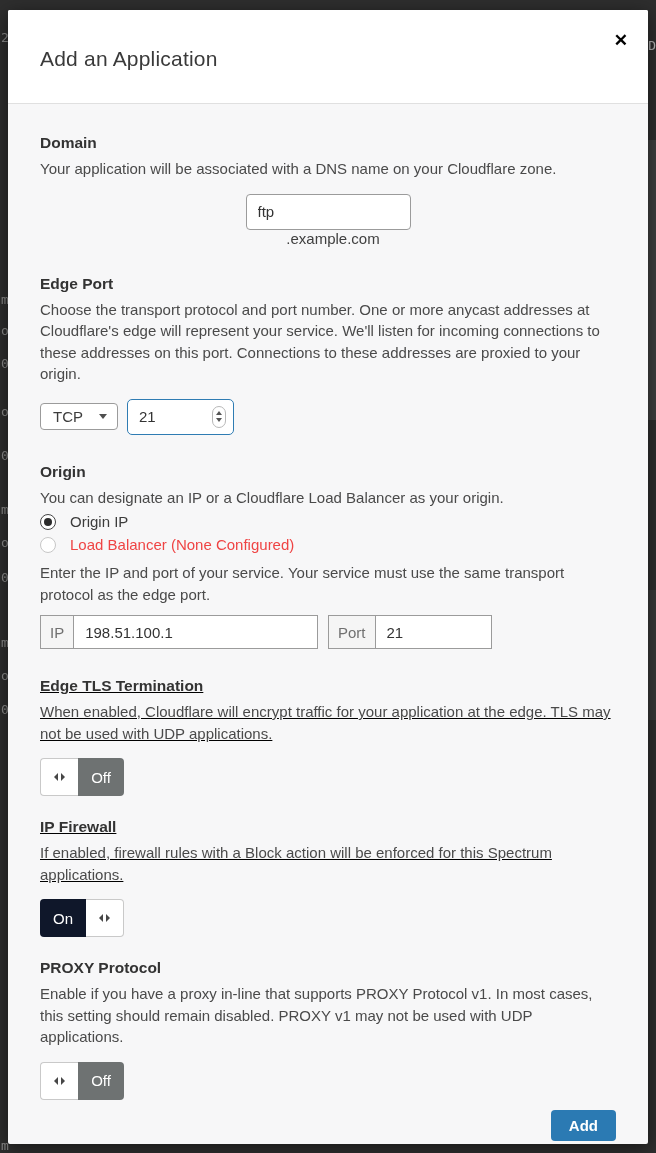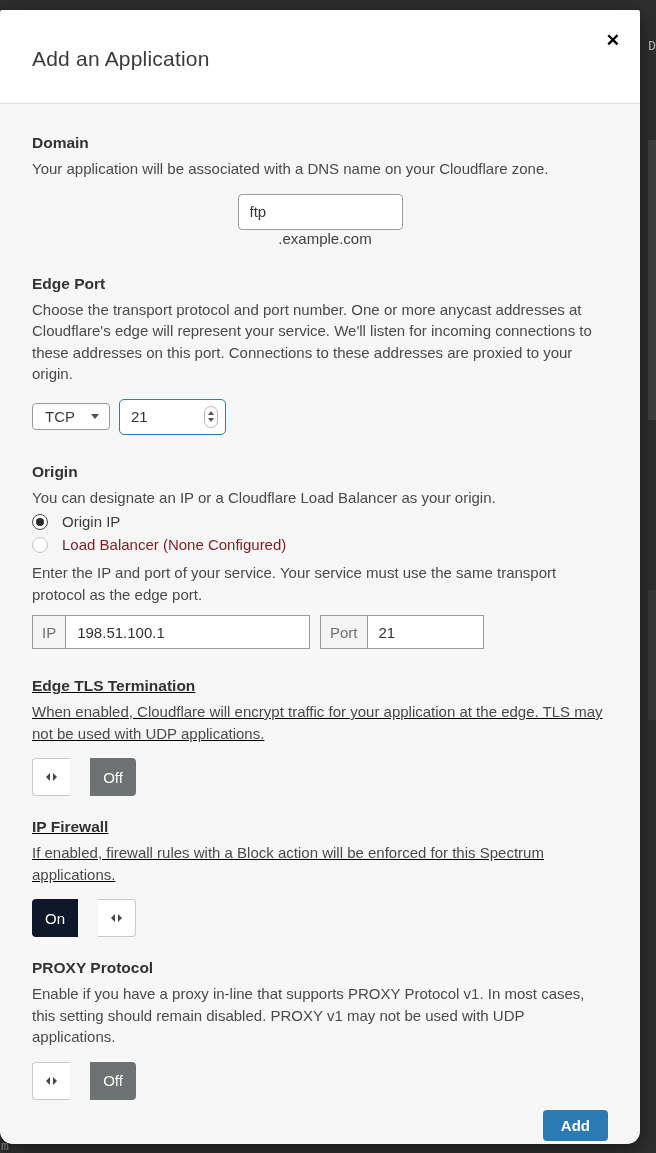--- a/index.html
+++ b/index.html
@@ -19,24 +19,24 @@
     opacity: .85;
   }
   .overlay-frag.right { left: auto; right: 0px; color: #cfcfcf; }
   .bg-band { position: absolute; right: 0; width: 8px; background: #3f3f3f; }
   .bg-band.b1 { top: 140px; height: 280px; }
   .bg-band.b2 { top: 590px; height: 130px; background: #383838; }
 
   
   .modal {
     position: absolute;
-    left: 0; top: 10px;
+    left: 8px; top: 10px;
     width: 640px; height: 1134px;
     background: #f7f7f8;
-    border-radius: 13px;
+    border-radius: 2px;
     box-shadow: 0 4px 18px rgba(0,0,0,.5);
   }
   .modal-header {
     position: relative;
     height: 94px;
     background: #ffffff;
     border-bottom: 1px solid #e0e0e0;
     border-radius: 2px 2px 0 0;
   }
   .modal-title {
@@ -125,21 +125,21 @@
   .radio-row { display: flex; align-items: center; height: 23px; cursor: pointer; }
   .radio {
     width: 16px; height: 16px; border-radius: 50%;
     border: 1.5px solid #454545; background: #fff;
     display: flex; align-items: center; justify-content: center;
     flex: none;
   }
   .radio .dot { width: 8px; height: 8px; border-radius: 50%; background: #2b2b2b; }
   .radio.disabled { border-color: #c7c7c7; }
   .radio-label { margin-left: 14px; font-size: 15px; color: #3c3c3c; }
-  .radio-label.disabled { color: #7f1d1d; }
+  .radio-label.disabled { color: #ef4444; }
   .radios { margin-bottom: 6px; }
   .hint { margin-bottom: 10px; }
 
   
   .ipport-row { display: flex; }
   .igroup {
     display: flex; height: 34px;
     border: 1px solid #9b9b9b; background: #fff;
   }
   .igroup .prefix {
@@ -157,21 +157,20 @@
     width: 100%;
   }
   .ip-group { width: 278px; margin-right: 10px; }
   .portnum-group { width: 164px; }
 
   
   .toggle {
     display: inline-flex; height: 38px;
     border-radius: 4px; cursor: pointer;
     font-size: 15px;
-    gap: 20px;
   }
   .toggle .knob {
     width: 38px; background: #fff;
     border: 1px solid #c9c9c9;
     display: flex; align-items: center; justify-content: center; gap: 3px;
   }
   .toggle .seg {
     width: 46px; color: #fff;
     display: flex; align-items: center; justify-content: center;
   }

